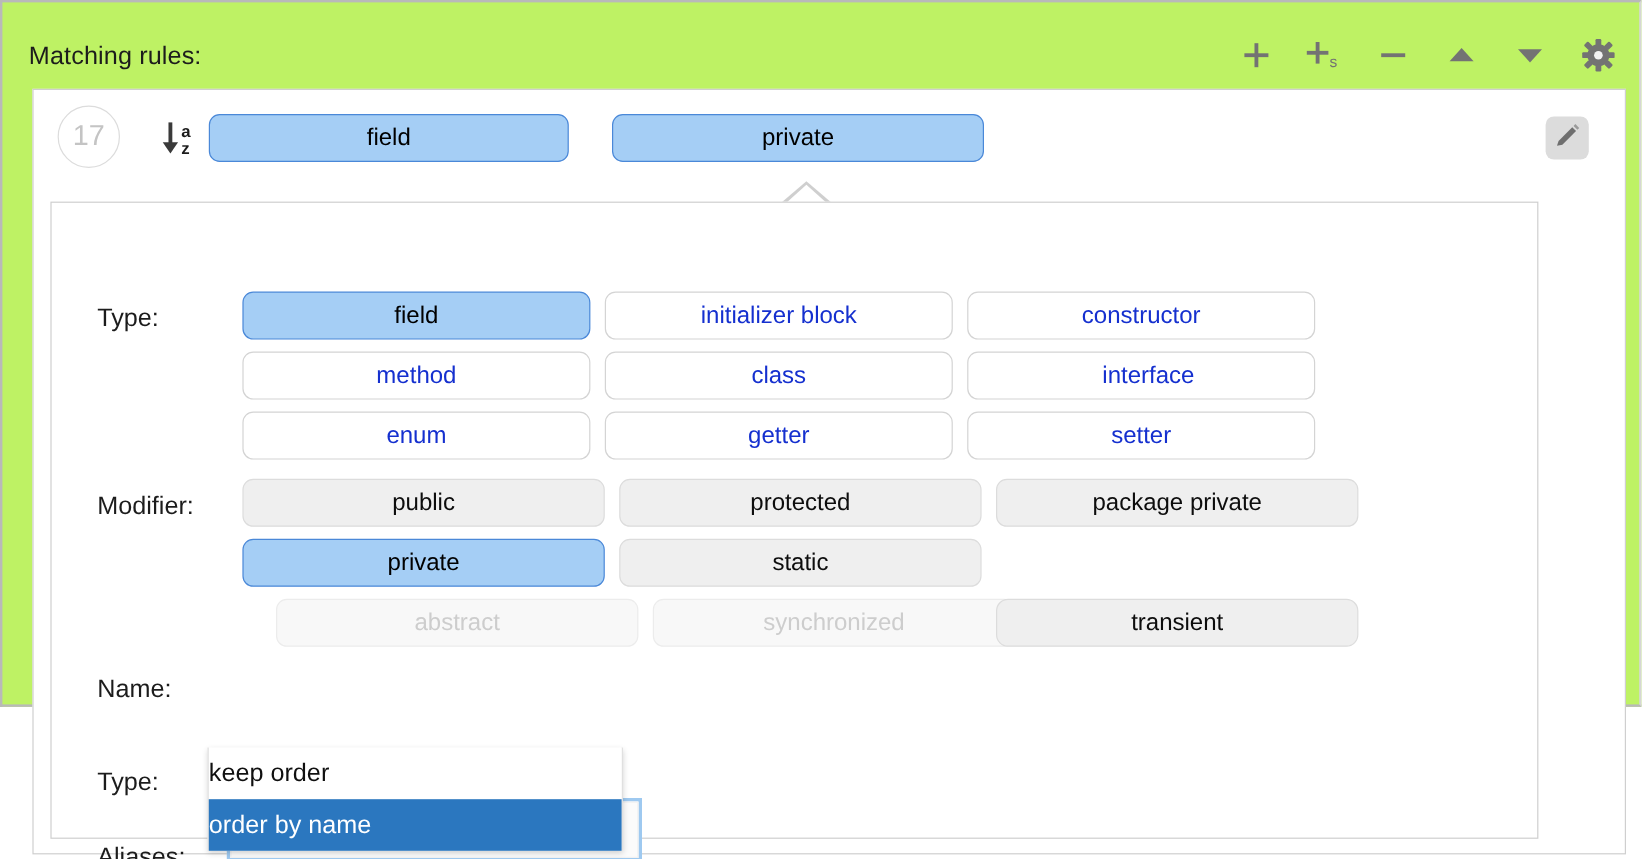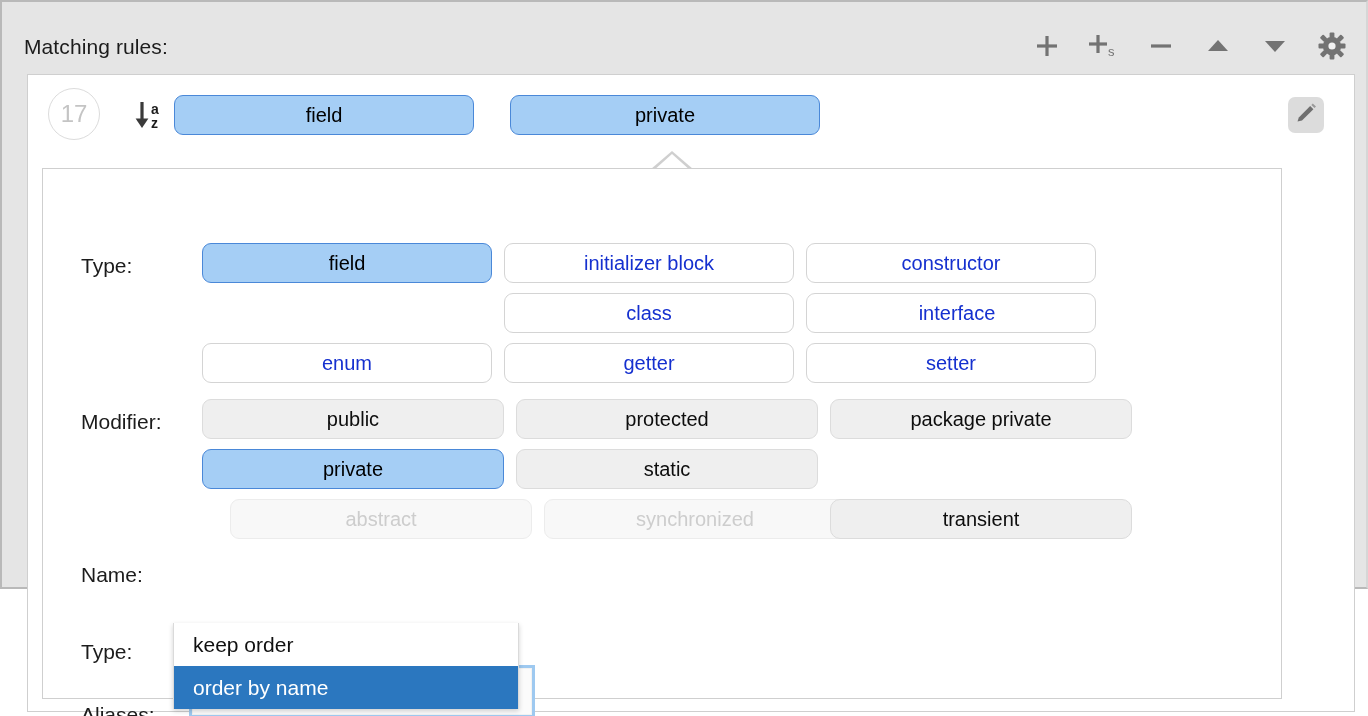--- a/index.html
+++ b/index.html
@@ -6,21 +6,21 @@
   html, body {
     margin: 0; padding: 0;
     width: 1368px; height: 716px;
     overflow: hidden;
     font-family: "Liberation Sans", sans-serif;
     background: #ffffff;
   }
   #root {
     position: relative;
     width: 1368px; height: 589px;
-    background: #e5e5e5;
+    background: #bef264;
     border-top: 2px solid #b9b9b9;
     border-left: 2px solid #b9b9b9;
     border-right: 2px solid #d6d6d6;
     border-bottom: 2px solid #b9b9b9;
   }
 
   
   .hdr-label {
     position: absolute;
     left: 22px; top: 33px;
@@ -201,21 +201,20 @@
     width: 346px; height: 86px;
     background: #ffffff;
     border-left: 1px solid #dadada;
     border-right: 1px solid #dadada;
     box-shadow: 0 2px 5px rgba(0,0,0,.18);
     z-index: 40;
   }
   .popup-item {
     height: 43px;
     display: flex; align-items: center;
-    padding-left: 19px;
     font-size: 21px;
     color: #101010;
     background: #ffffff;
   }
   .popup-item.hl {
     background: #2b77bf;
     color: #ffffff;
   }
 </style>
 </head>
@@ -312,20 +311,21 @@
     <div class="callout-in"></div>
 
     <div class="detail">
 
       <div class="sec-label" style="left:38px; top:85px;">Type:</div>
 
       <div class="btn type sel" style="left:159px; top:74px; width:290px;">field</div>
       <div class="btn type" style="left:461px; top:74px; width:290px;">initializer block</div>
       <div class="btn type" style="left:763px; top:74px; width:290px;">constructor</div>
 
+      <div class="btn type" style="left:159px; top:124px; width:290px;">method</div>
       <div class="btn type" style="left:461px; top:124px; width:290px;">class</div>
       <div class="btn type" style="left:763px; top:124px; width:290px;padding-left:12px;">interface</div>
 
       <div class="btn type" style="left:159px; top:174px; width:290px;">enum</div>
       <div class="btn type" style="left:461px; top:174px; width:290px;">getter</div>
       <div class="btn type" style="left:763px; top:174px; width:290px;">setter</div>
 
       <div class="sec-label" style="left:38px; top:241px;">Modifier:</div>
 
       <div class="btn mod" style="left:159px; top:230px; width:302px;">public</div>

